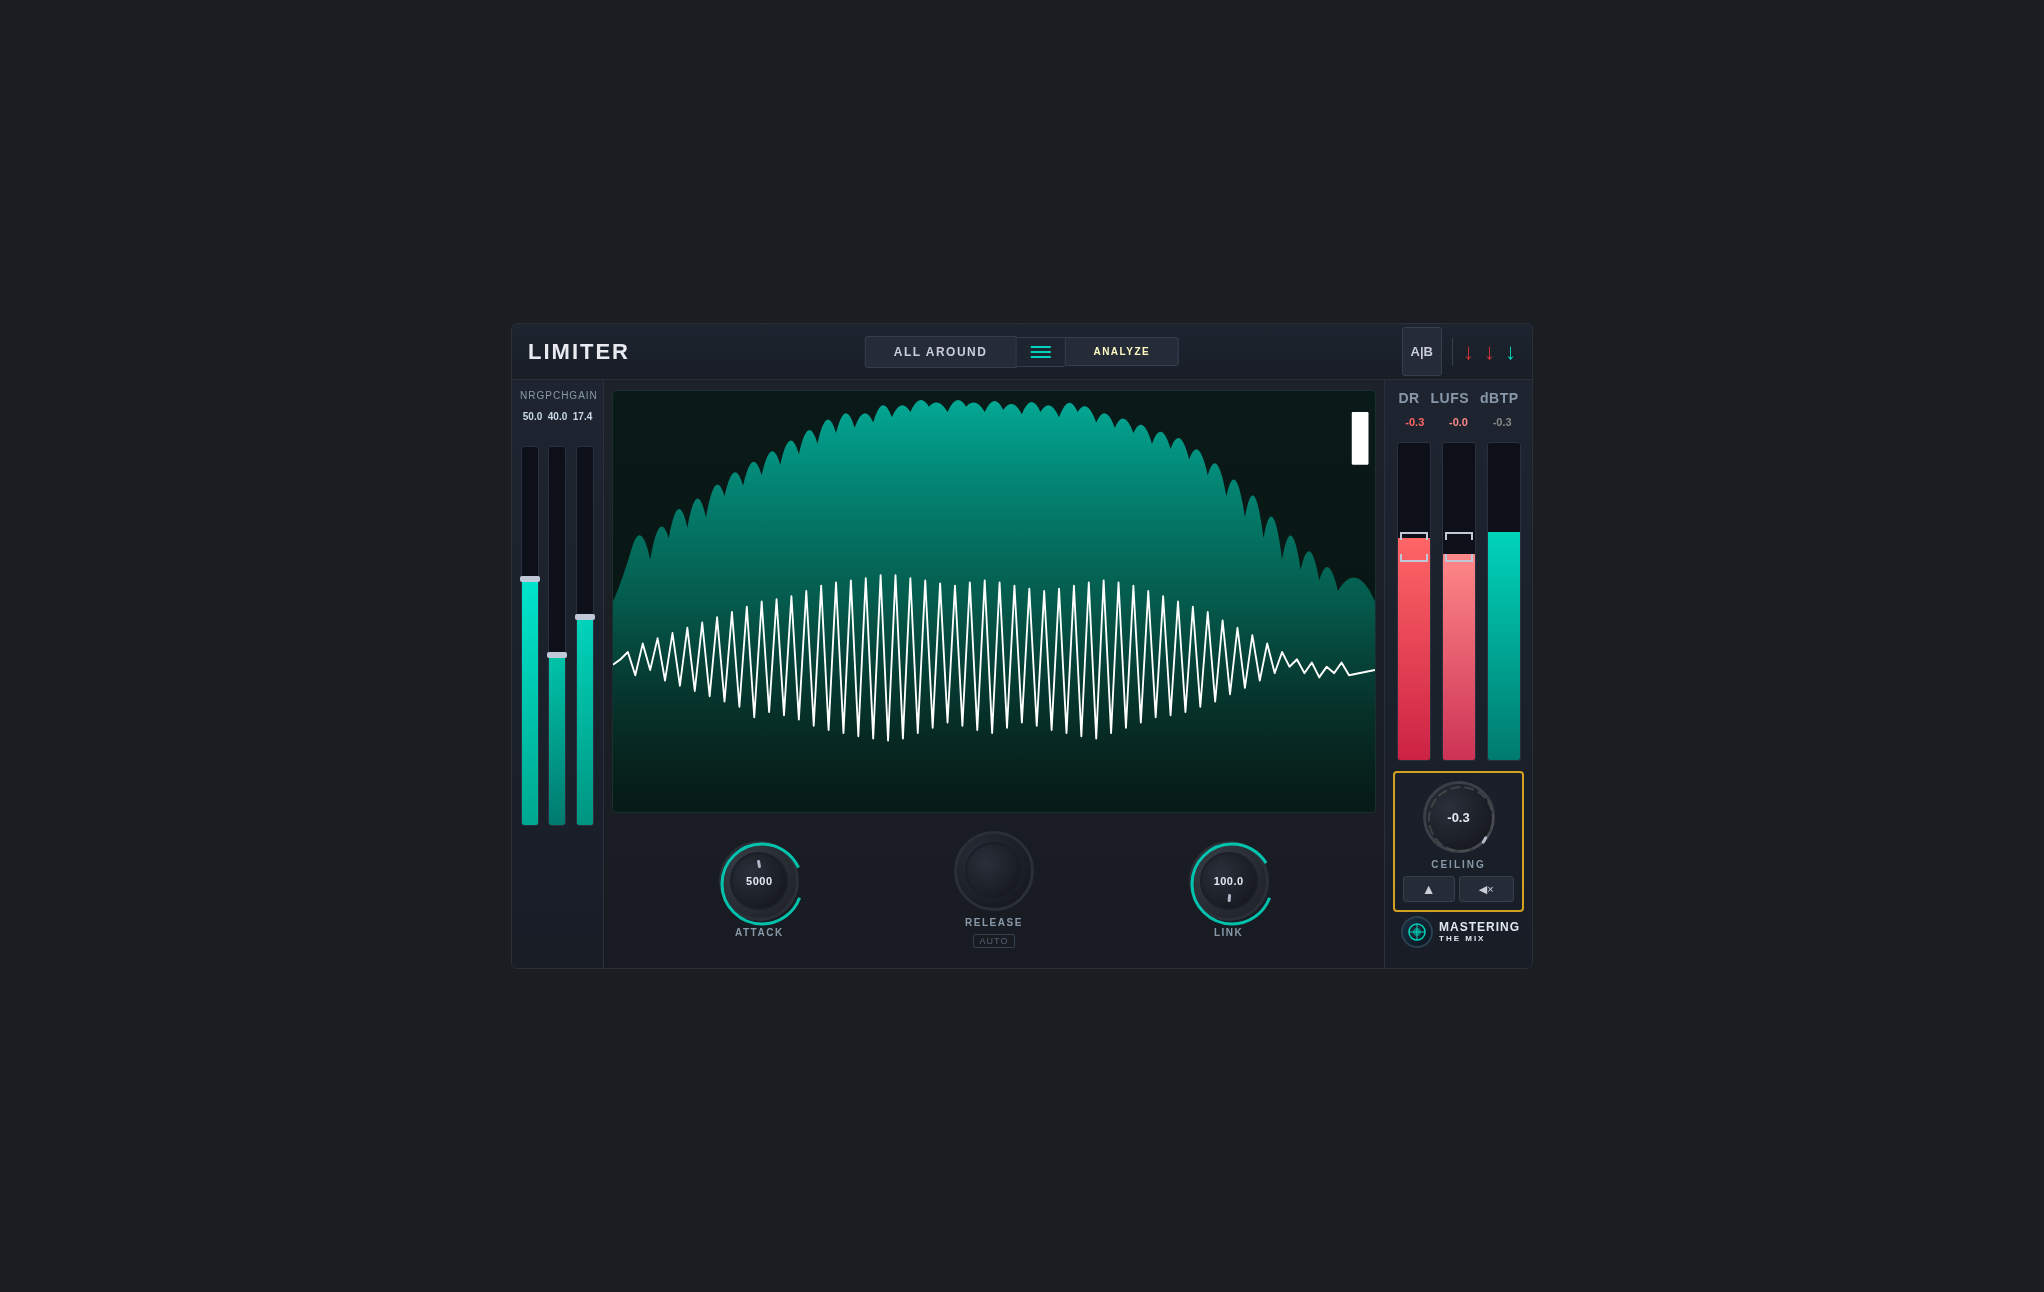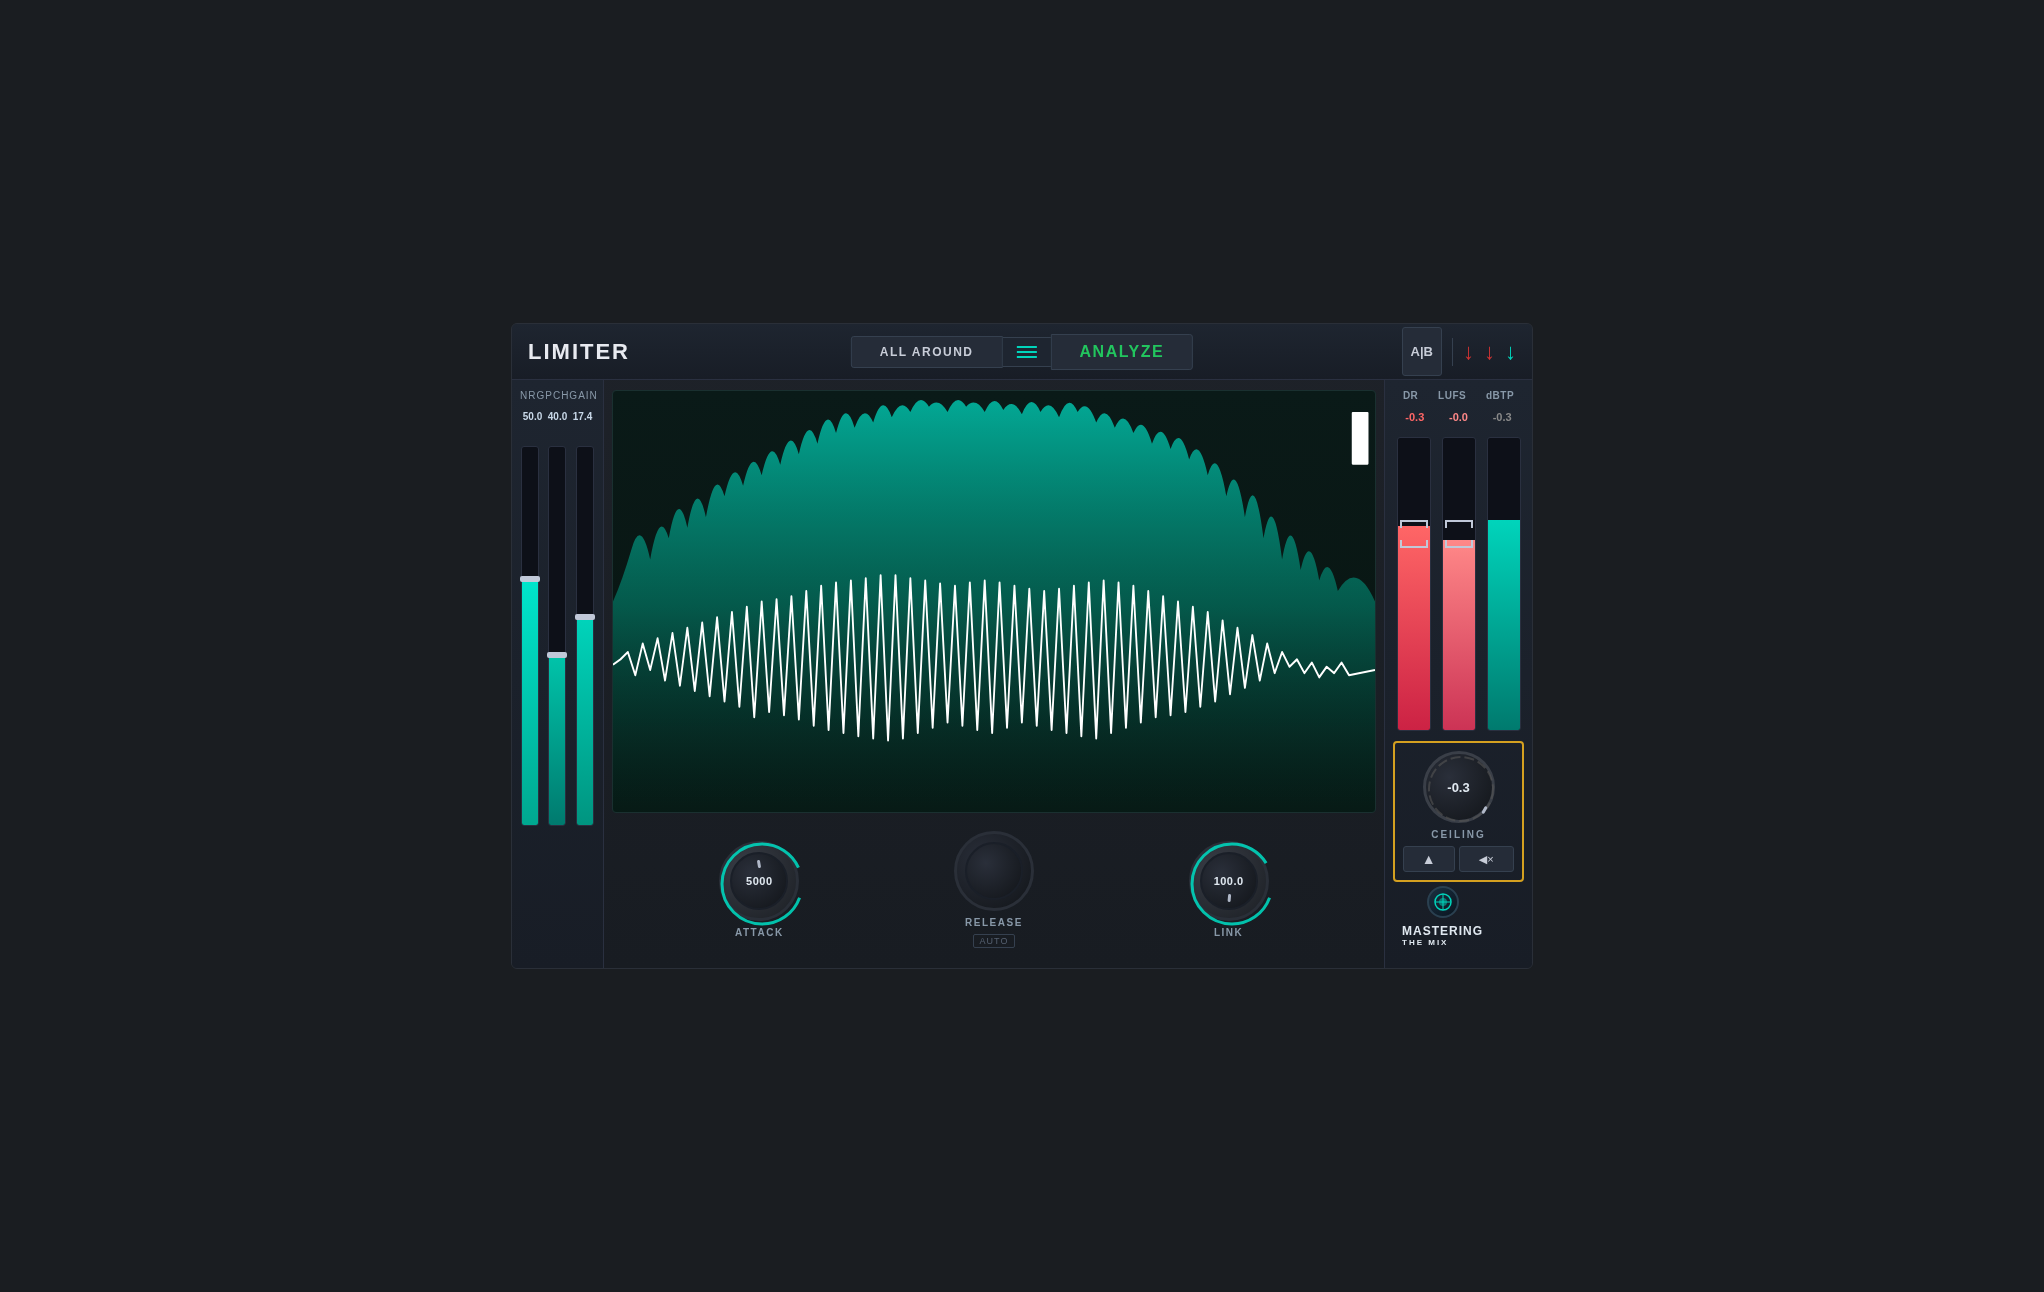--- a/index.html
+++ b/index.html
@@ -73,22 +73,22 @@
     }
     .hamburger-btn span {
       display: block;
       width: 20px;
       height: 2px;
       background: #00d4bb;
     }
     .analyze-btn {
       background: #252c38;
       border: 1px solid #35404f;
-      color: #22c55e;
-      font-size: 16px;
+      color: #fef9c3;
+      font-size: 10px;
       font-weight: 700;
       letter-spacing: 1.5px;
       padding: 8px 28px;
       cursor: pointer;
       border-radius: 0 3px 3px 0;
     }
     .header-right {
       display: flex;
       align-items: center;
       gap: 10px;
@@ -304,21 +304,21 @@
       flex-direction: column;
       gap: 6px;
     }
     .meter-header-row {
       display: flex;
       justify-content: space-around;
       margin-bottom: 4px;
     }
     .meter-header {
       color: #8898a8;
-      font-size: 10px;
+      font-size: 14px;
       font-weight: 700;
       letter-spacing: 0.5px;
     }
     .meter-val-row {
       display: flex;
       justify-content: space-around;
       margin-bottom: 8px;
     }
     .meter-val {
       font-size: 11px;
@@ -442,25 +442,24 @@
       color: #c8cdd8;
       font-size: 11px;
       padding: 4px 6px;
       border-radius: 3px;
       cursor: pointer;
     }
     
     .branding {
       position: absolute;
       bottom: 10px;
-      right: 16px;
+      right: 4px;
       display: flex;
       align-items: center;
       gap: 6px;
-      flex-direction: column;
     }
     .brand-logo {
       width: 32px;
       height: 32px;
       background: linear-gradient(135deg, #1a3040, #0a1520);
       border-radius: 50%;
       border: 2px solid #2a4050;
       display: flex;
       align-items: center;
       justify-content: center;

